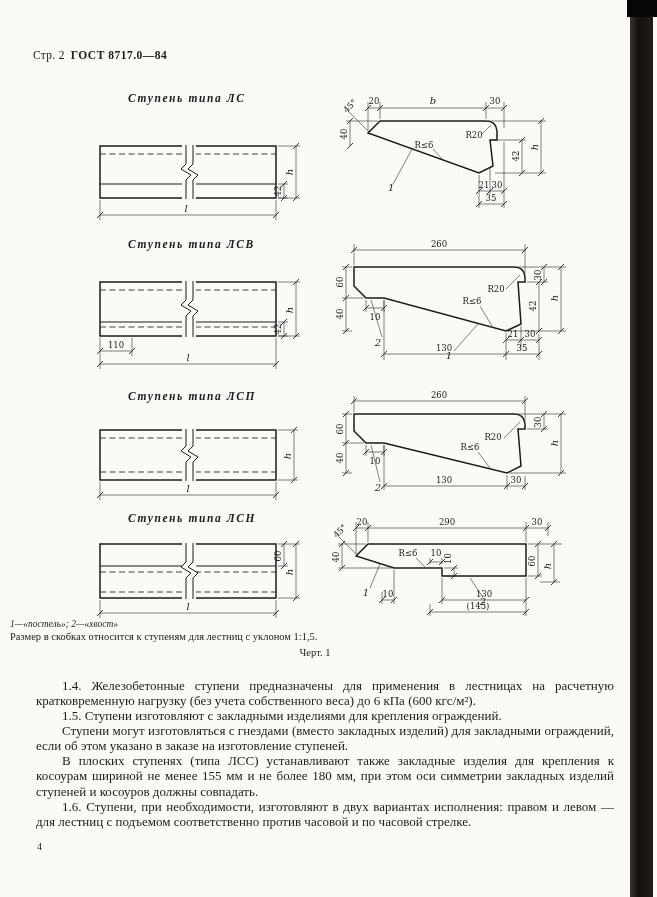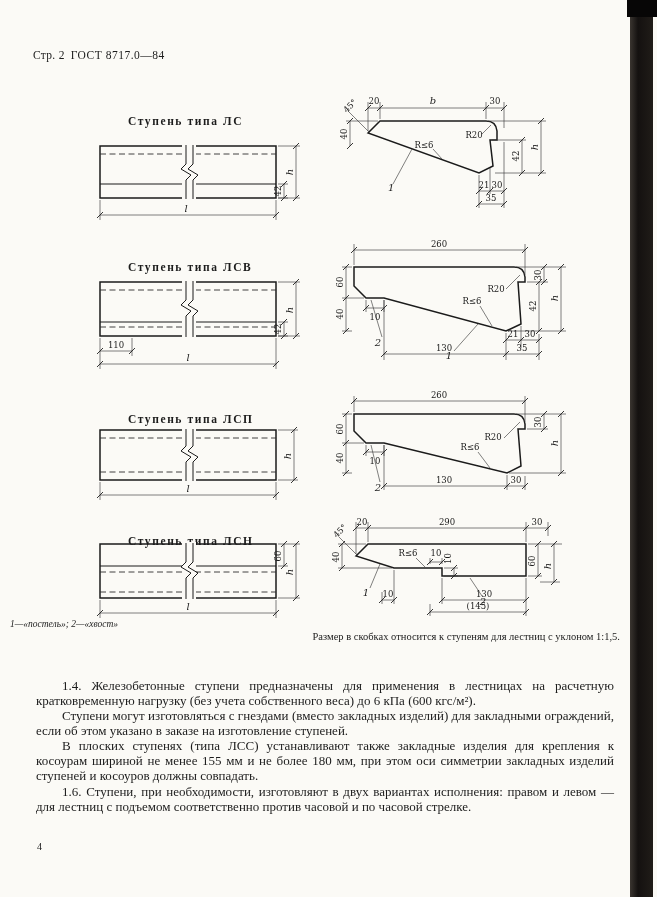--- a/index.html
+++ b/index.html
@@ -3,37 +3,37 @@
 <meta charset="utf-8">
 <style>
   * { margin:0; padding:0; box-sizing:border-box; }
   html,body { width:657px; height:897px; }
   body { background:#e9e7e3; font-family:"Liberation Serif", serif; }
   .page { position:relative; width:657px; height:897px; background:#fbfaf6; overflow:hidden; color:#1c1c1c; }
   .scan-edge { position:absolute; top:0; right:4px; width:23px; height:897px;
                background:linear-gradient(90deg,#3a3530 0%,#141110 35%,#201c18 100%); }
   .scan-corner { position:absolute; top:0; right:0; width:30px; height:17px; background:#070606; }
   .header { position:absolute; top:49px; left:33px; font-size:11.5px; letter-spacing:.3px; white-space:nowrap; }
-  .header .b { font-weight:normal; margin-left:6px; letter-spacing:.5px; }
+  .header .b { font-weight:bold; margin-left:6px; letter-spacing:.5px; }
   .fig { position:absolute; left:0; width:640px; }
-  .fig-title { position:absolute; left:128px; top:0; font-weight:bold;
-               font-size:11.5px; letter-spacing:1.6px; white-space:nowrap;margin-top:23px; }
+  .fig-title { position:absolute; left:128px; top:0; font-style:italic; font-weight:bold;
+               font-size:11.5px; letter-spacing:1.6px; white-space:nowrap; }
   .sv { position:absolute; }
   .outline { fill:none; stroke:#1b1b1b; stroke-width:1.5; stroke-linejoin:miter; }
   .med { fill:none; stroke:#1b1b1b; stroke-width:1; }
   .thin { fill:none; stroke:#3c3c3c; stroke-width:.65; }
   .dash { fill:none; stroke:#2c2c2c; stroke-width:.9; stroke-dasharray:6 3.5; }
   .tick { stroke:#1f1f1f; stroke-width:.9; fill:none; }
   .mask { fill:#fbfaf6; stroke:none; }
   svg text { fill:#1b1b1b; }
   .num { font:8.5px "DejaVu Serif", serif; }
   .ltr { font:italic 10px "DejaVu Serif", serif; }
   .caption-legend { position:absolute; top:619px; left:10px; width:610px; text-align:left;
                     font-style:italic; font-size:9.5px; }
-  .caption-note { position:absolute; top:631px; left:10px; width:610px; text-align:right; font-size:10.5px; }
+  .caption-note { position:absolute; top:631px; left:10px; width:610px; text-align:left; font-size:10.5px; }
   .caption-chert { position:absolute; top:647px; left:10px; width:610px; text-align:center; font-size:10.5px; }
   .body-text { position:absolute; top:678px; left:36px; width:578px; font-size:13px;
                line-height:1.16; text-align:justify; }
   .body-text p { text-indent:26px; }
   .page-num { position:absolute; top:841px; left:37px; font-size:10px; }
 </style>
 </head>
 <body>
 
 <div class="page">
@@ -261,23 +261,25 @@
       <text class="ltr" x="36" y="90" text-anchor="middle">1</text>
       <text class="ltr" x="153" y="99" text-anchor="middle">2</text>
       <text class="num" x="58" y="91" text-anchor="middle">10</text>
       <text class="num" x="154" y="91" text-anchor="middle">130</text>
       <text class="num" x="148" y="103" text-anchor="middle">(145)</text>
     </svg>
   </section>
 
   <div class="caption-legend">1—«постель»; 2—«хвост»</div>
   <div class="caption-note">Размер в скобках относится к ступеням для лестниц с уклоном 1:1,5.</div>
+  <div class="caption-chert">Черт. 1</div>
 
   <div class="body-text">
     <p>1.4. Железобетонные ступени предназначены для применения в лестницах на расчетную кратковременную нагрузку (без учета собственного веса) до 6 кПа (600 кгс/м²).</p>
+    <p>1.5. Ступени изготовляют с закладными изделиями для крепления ограждений.</p>
     <p>Ступени могут изготовляться с гнездами (вместо закладных изделий) для закладными ограждений, если об этом указано в заказе на изготовление ступеней.</p>
     <p>В плоских ступенях (типа ЛСС) устанавливают также закладные изделия для крепления к косоурам шириной не менее 155 мм и не более 180 мм, при этом оси симметрии закладных изделий ступеней и косоуров должны совпадать.</p>
     <p>1.6. Ступени, при необходимости, изготовляют в двух вариантах исполнения: правом и левом — для лестниц с подъемом соответственно против часовой и по часовой стрелке.</p>
   </div>
 
   <div class="page-num">4</div>
 
 </div>
 
 </body></html>

